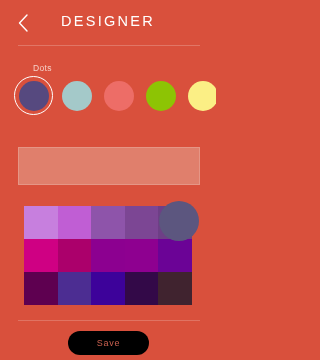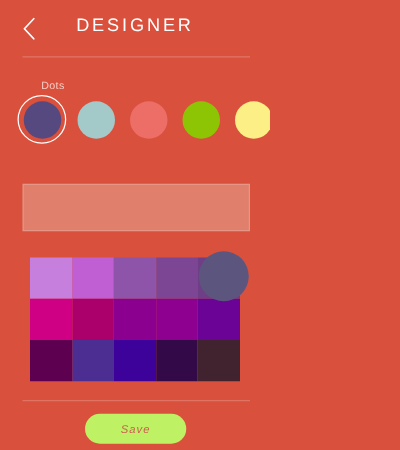--- a/index.html
+++ b/index.html
@@ -209,15 +209,15 @@
       <div class="palette-cell" style="background: rgb(107, 3, 150);"></div>
       <div class="palette-cell" style="background: rgb(94, 0, 80);"></div>
       <div class="palette-cell" style="background: rgb(76, 45, 146);"></div>
       <div class="palette-cell" style="background: rgb(61, 2, 154);"></div>
       <div class="palette-cell" style="background: rgb(51, 9, 72);"></div>
       <div class="palette-cell" style="background: rgb(64, 35, 47);"></div>
     </div>
   <div id="selected-color-bubble" style="background: rgb(92, 86, 127);"></div>
 
   <div id="footer-divider"></div>
-  <button id="save-button" style="background: #bef264; color: rgb(201, 96, 79); font-style: italic;">Save</button>
+  <button id="save-button" style="background: #000000; color: rgb(201, 96, 79);">Save</button>
 
 </div>
 
 </body></html>

